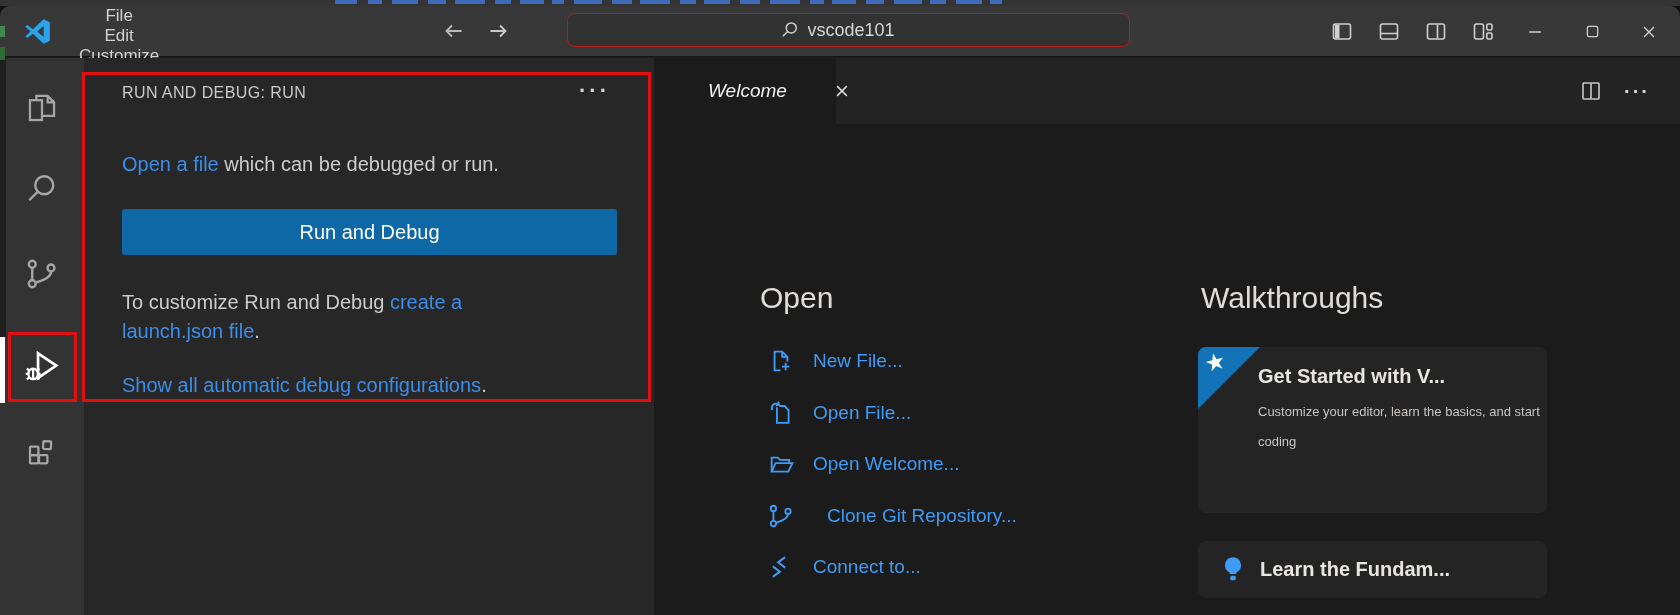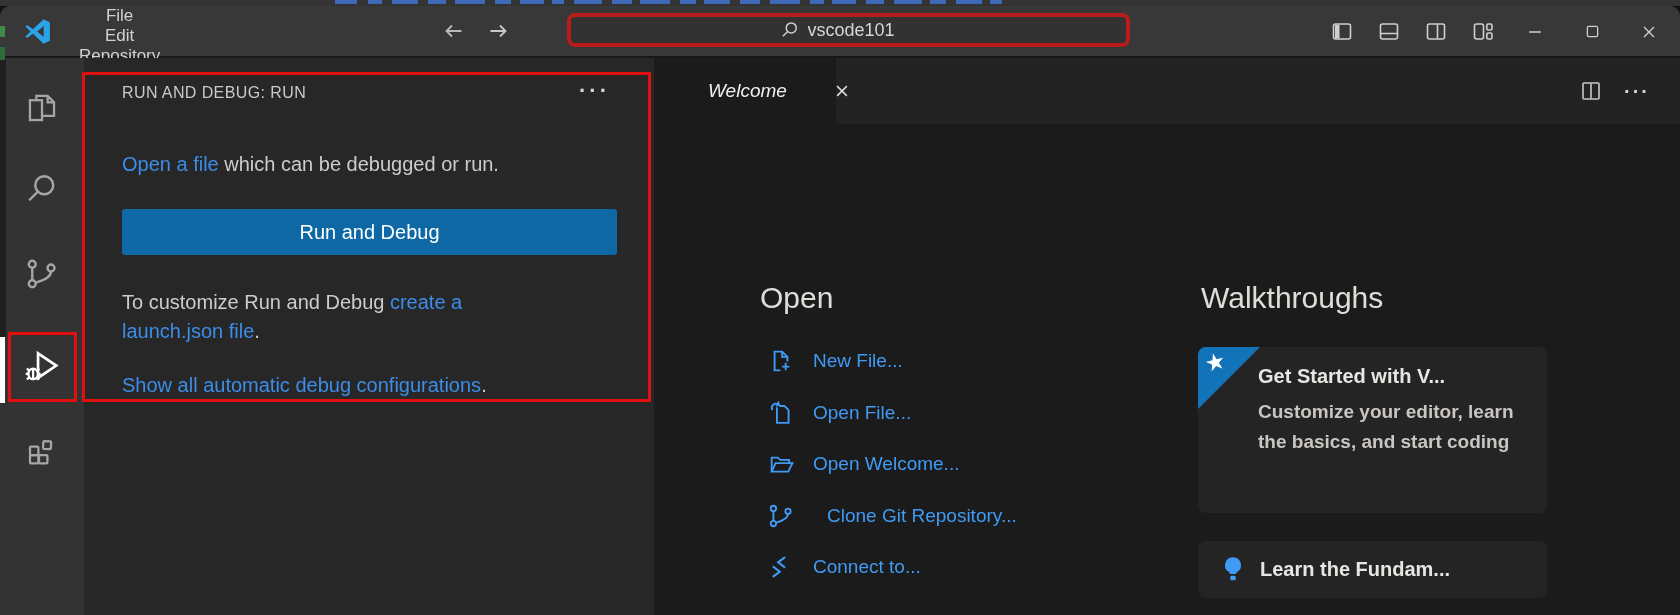--- a/index.html
+++ b/index.html
@@ -19,21 +19,21 @@
   
   .titlebar { position:relative; height:51px; background:#383838; border-bottom:1px solid #161616;
               display:flex; align-items:center; color:#d2d2d2; font-size:17px; }
   .tb-logo { position:absolute; left:24px; top:12px; width:27px; height:27px; }
   .menus { position:absolute; left:64px; top:0; height:100%; display:flex; align-items:center;flex-direction:column; }
   .menu-item { padding:0 15px; height:100%; display:flex; align-items:center; cursor:default; }
   .tb-ellipsis { padding:0 14px; letter-spacing:2px; font-weight:bold; color:#cccccc; }
   .nav-arrows { position:absolute; left:438px; top:10px; display:flex; gap:15px; }
   .nav-btn { width:30px; height:30px; display:flex; align-items:center; justify-content:center; }
   .searchbox { position:absolute; left:567px; top:7px; width:563px; height:34px; background:#323233;
-               border:4px solid #b91c1c; border-radius:8px; display:flex; align-items:center;
+               border:1px solid #b91c1c; border-radius:8px; display:flex; align-items:center;
                justify-content:center; gap:8px; color:#d6d6d6; font-size:18px; }
   .searchbox input { background:transparent; border:none; outline:none; color:#d6d6d6; font-size:18px;
                width:110px; font-family:inherit; }
   .layout-btns { position:absolute; left:1330px; top:9px; display:flex; gap:23px; }
   .layout-btn { width:24px; height:33px; display:flex; align-items:center; justify-content:center; }
   .win-controls { position:absolute; left:1521px; top:2px; display:flex; gap:29px; }
   .win-btn { width:28px; height:47px; display:flex; align-items:center; justify-content:center; }
 
   
   .main { position:absolute; left:0; top:52px; width:1680px; height:557px; display:flex; }
@@ -87,22 +87,22 @@
 
   .card { position:absolute; left:544px; width:349px; background:#242424; border-radius:8px;
           overflow:hidden; cursor:pointer; }
   .card1 { top:223px; height:166px; }
   .card2 { top:417px; height:57px; display:flex; align-items:center; }
   .card-badge { position:absolute; left:0; top:0; width:62px; height:62px; background:#1273b8;
                 clip-path:polygon(0 0,100% 0,0 100%); }
   .card-star { position:absolute; left:7px; top:2px; color:#ffffff; font-size:23px;
                transform:rotate(-14deg); }
   .card-title { position:absolute; left:60px; top:18px; font-size:20px; font-weight:bold; color:#e8e6e3; }
-  .card-desc { position:absolute; left:60px; top:50px; width:282px; font-size:19px; line-height:30px;
-               color:#c8c5c2;font-weight:bold; }
+  .card-desc { position:absolute; left:60px; top:50px; width:282px; font-size:13px; line-height:30px;
+               color:#c8c5c2; }
   .card2-title { margin-left:62px; font-size:20px; font-weight:bold; color:#e8e6e3; }
   .bulb { position:absolute; left:20px; top:13px; width:30px; height:30px; }
 
   svg { display:block; }
 </style>
 </head>
 <body>
 
 <div class="screen">
 
@@ -136,21 +136,21 @@
   <div class="window">
 
     <div class="titlebar">
       <svg class="tb-logo" viewBox="0 0 24 24">
         <path d="M17.4 1.2 L8 10.1 L3.1 6.4 L1 7.4 L5.8 12 L1 16.6 L3.1 17.6 L8 13.9 L17.4 22.8 L23 20.2 V3.8 Z" fill="#2aa3e8"></path>
         <path d="M17.5 7.2 L11.7 12 L17.5 16.8 Z" fill="#383838"></path>
       </svg>
       <div class="menus">
         <div class="menu-item">File</div>
         <div class="menu-item">Edit</div>
-        <div class="menu-item">Repository</div>
+        <div class="menu-item">Customize</div>
         <div class="menu-item tb-ellipsis">···</div>
       </div>
       <div class="nav-arrows">
         <div class="nav-btn">
           <svg width="27" height="24" viewBox="0 0 24 24">
             <path d="M20 12 H5 M10.5 6.5 L5 12 L10.5 17.5" stroke="#b9b9b9" stroke-width="1.8" fill="none"></path>
           </svg>
         </div>
         <div class="nav-btn">
           <svg width="27" height="24" viewBox="0 0 24 24">

